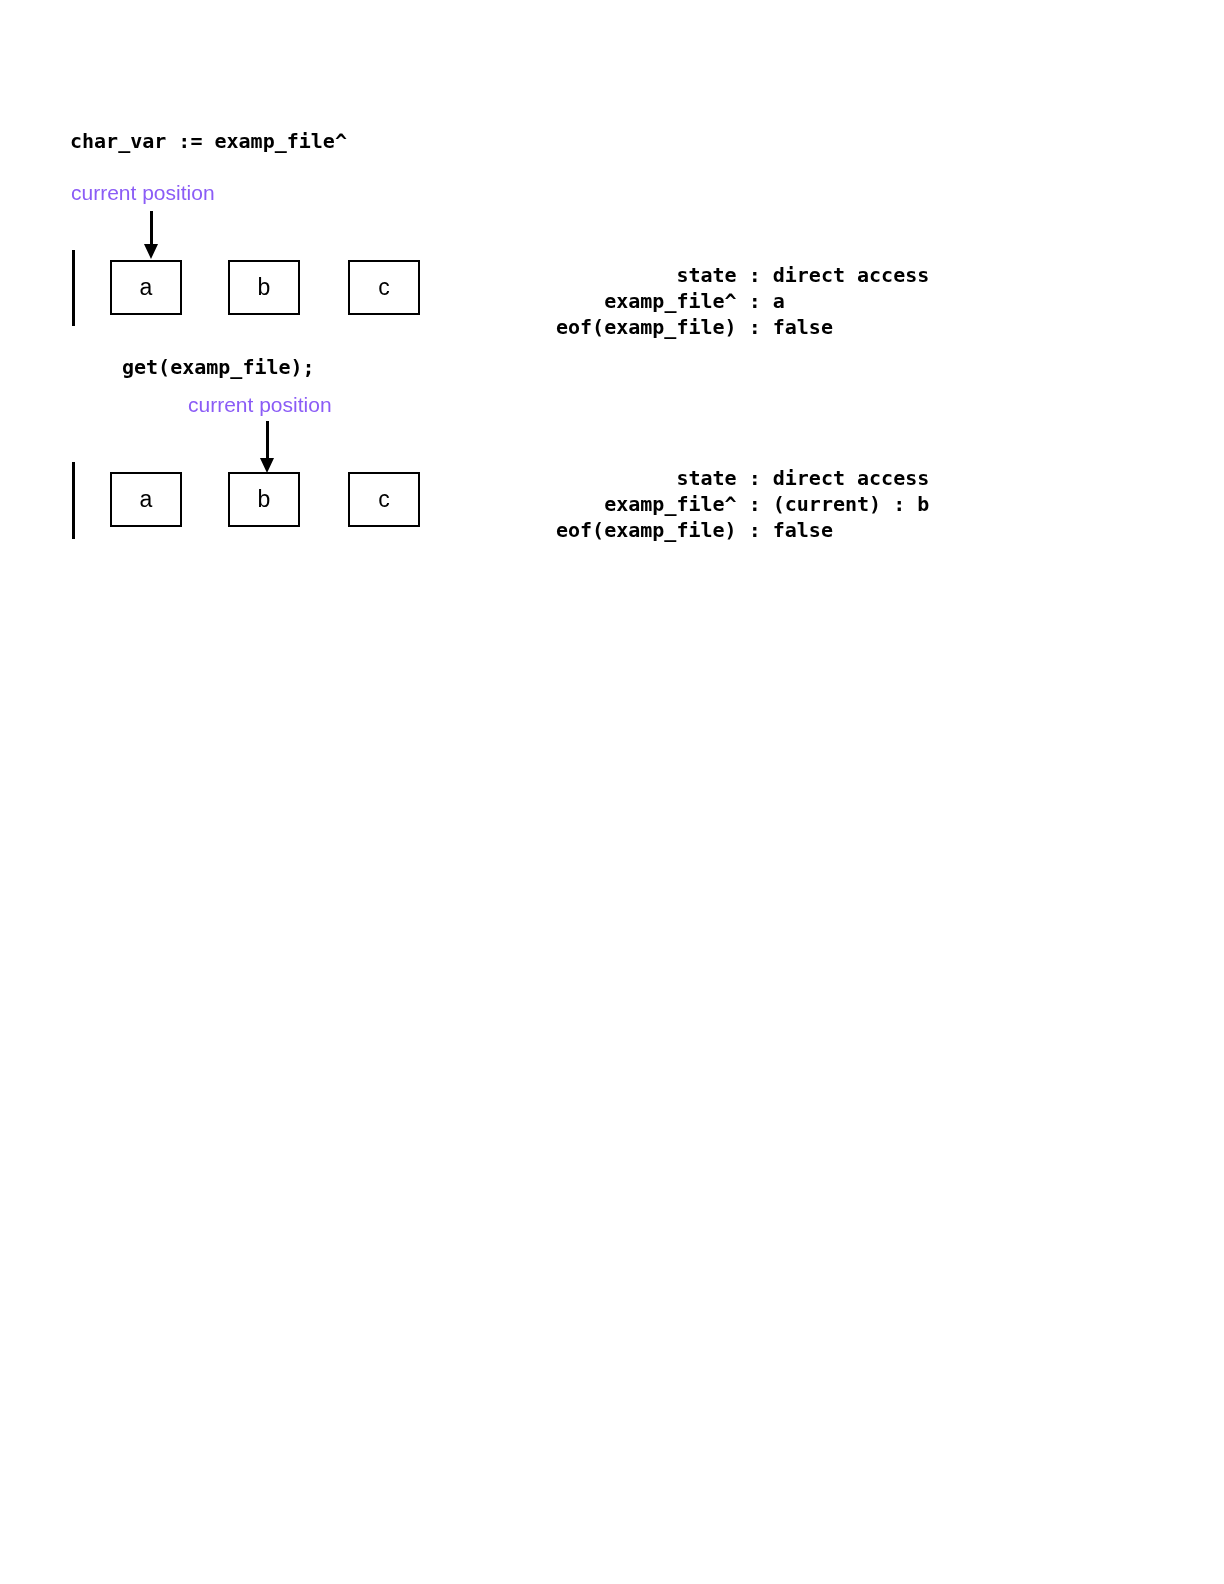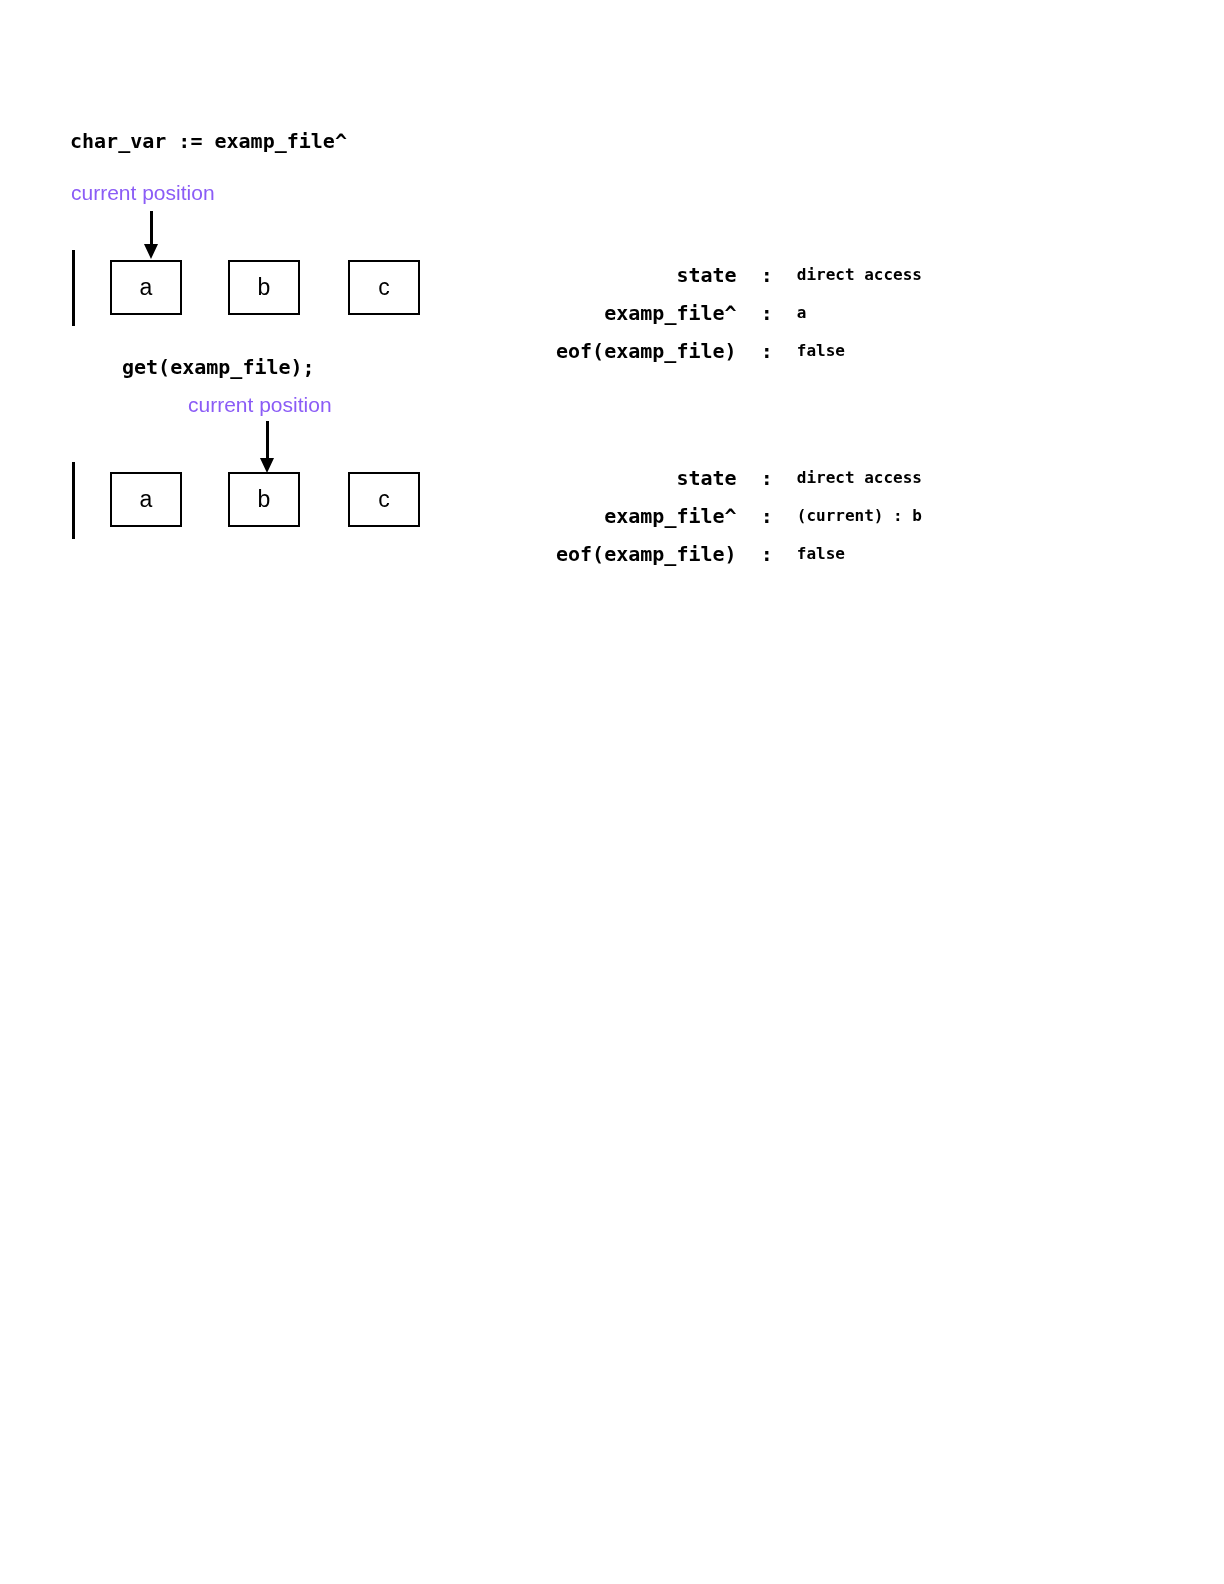--- a/index.html
+++ b/index.html
@@ -112,42 +112,41 @@
   .col2 { left: 228px; }
   .col3 { left: 348px; }
 
   
   .status-block {
     position: absolute;
     display: grid;
     grid-template-columns: max-content max-content max-content;
     column-gap: 0px;
     row-gap: 0px;
-    gap: 12px;
   }
   .status-block .k {
     text-align: right;
     font-family: "DejaVu Sans Mono", "Liberation Mono", monospace;
     font-size: 20px;
     line-height: 26px;
     font-weight: 700;
     white-space: pre;
   }
   .status-block .sep {
     font-family: "DejaVu Sans Mono", "Liberation Mono", monospace;
     font-size: 20px;
     line-height: 26px;
     font-weight: 700;
     white-space: pre;
     text-align: center;
   }
   .status-block .v {
     text-align: left;
     font-family: "DejaVu Sans Mono", "Liberation Mono", monospace;
-    font-size: 16px;
+    font-size: 20px;
     line-height: 26px;
     font-weight: 700;
     white-space: pre;
   }
   #status-1 { left: 556px; top: 262px; }
   #status-2 { left: 556px; top: 465px; }
 </style>
 </head>
 <body>
 

